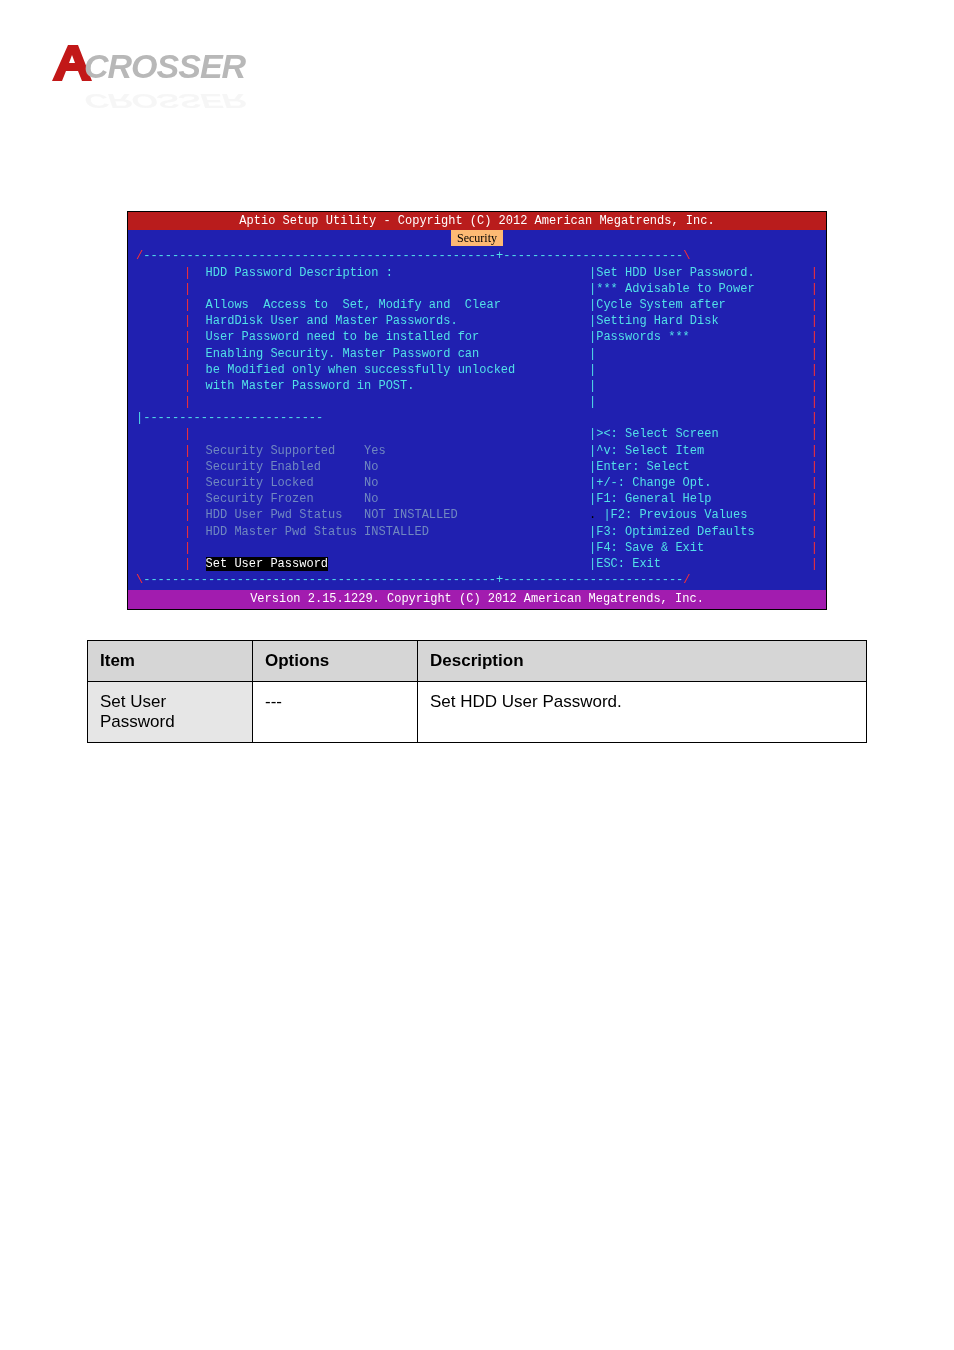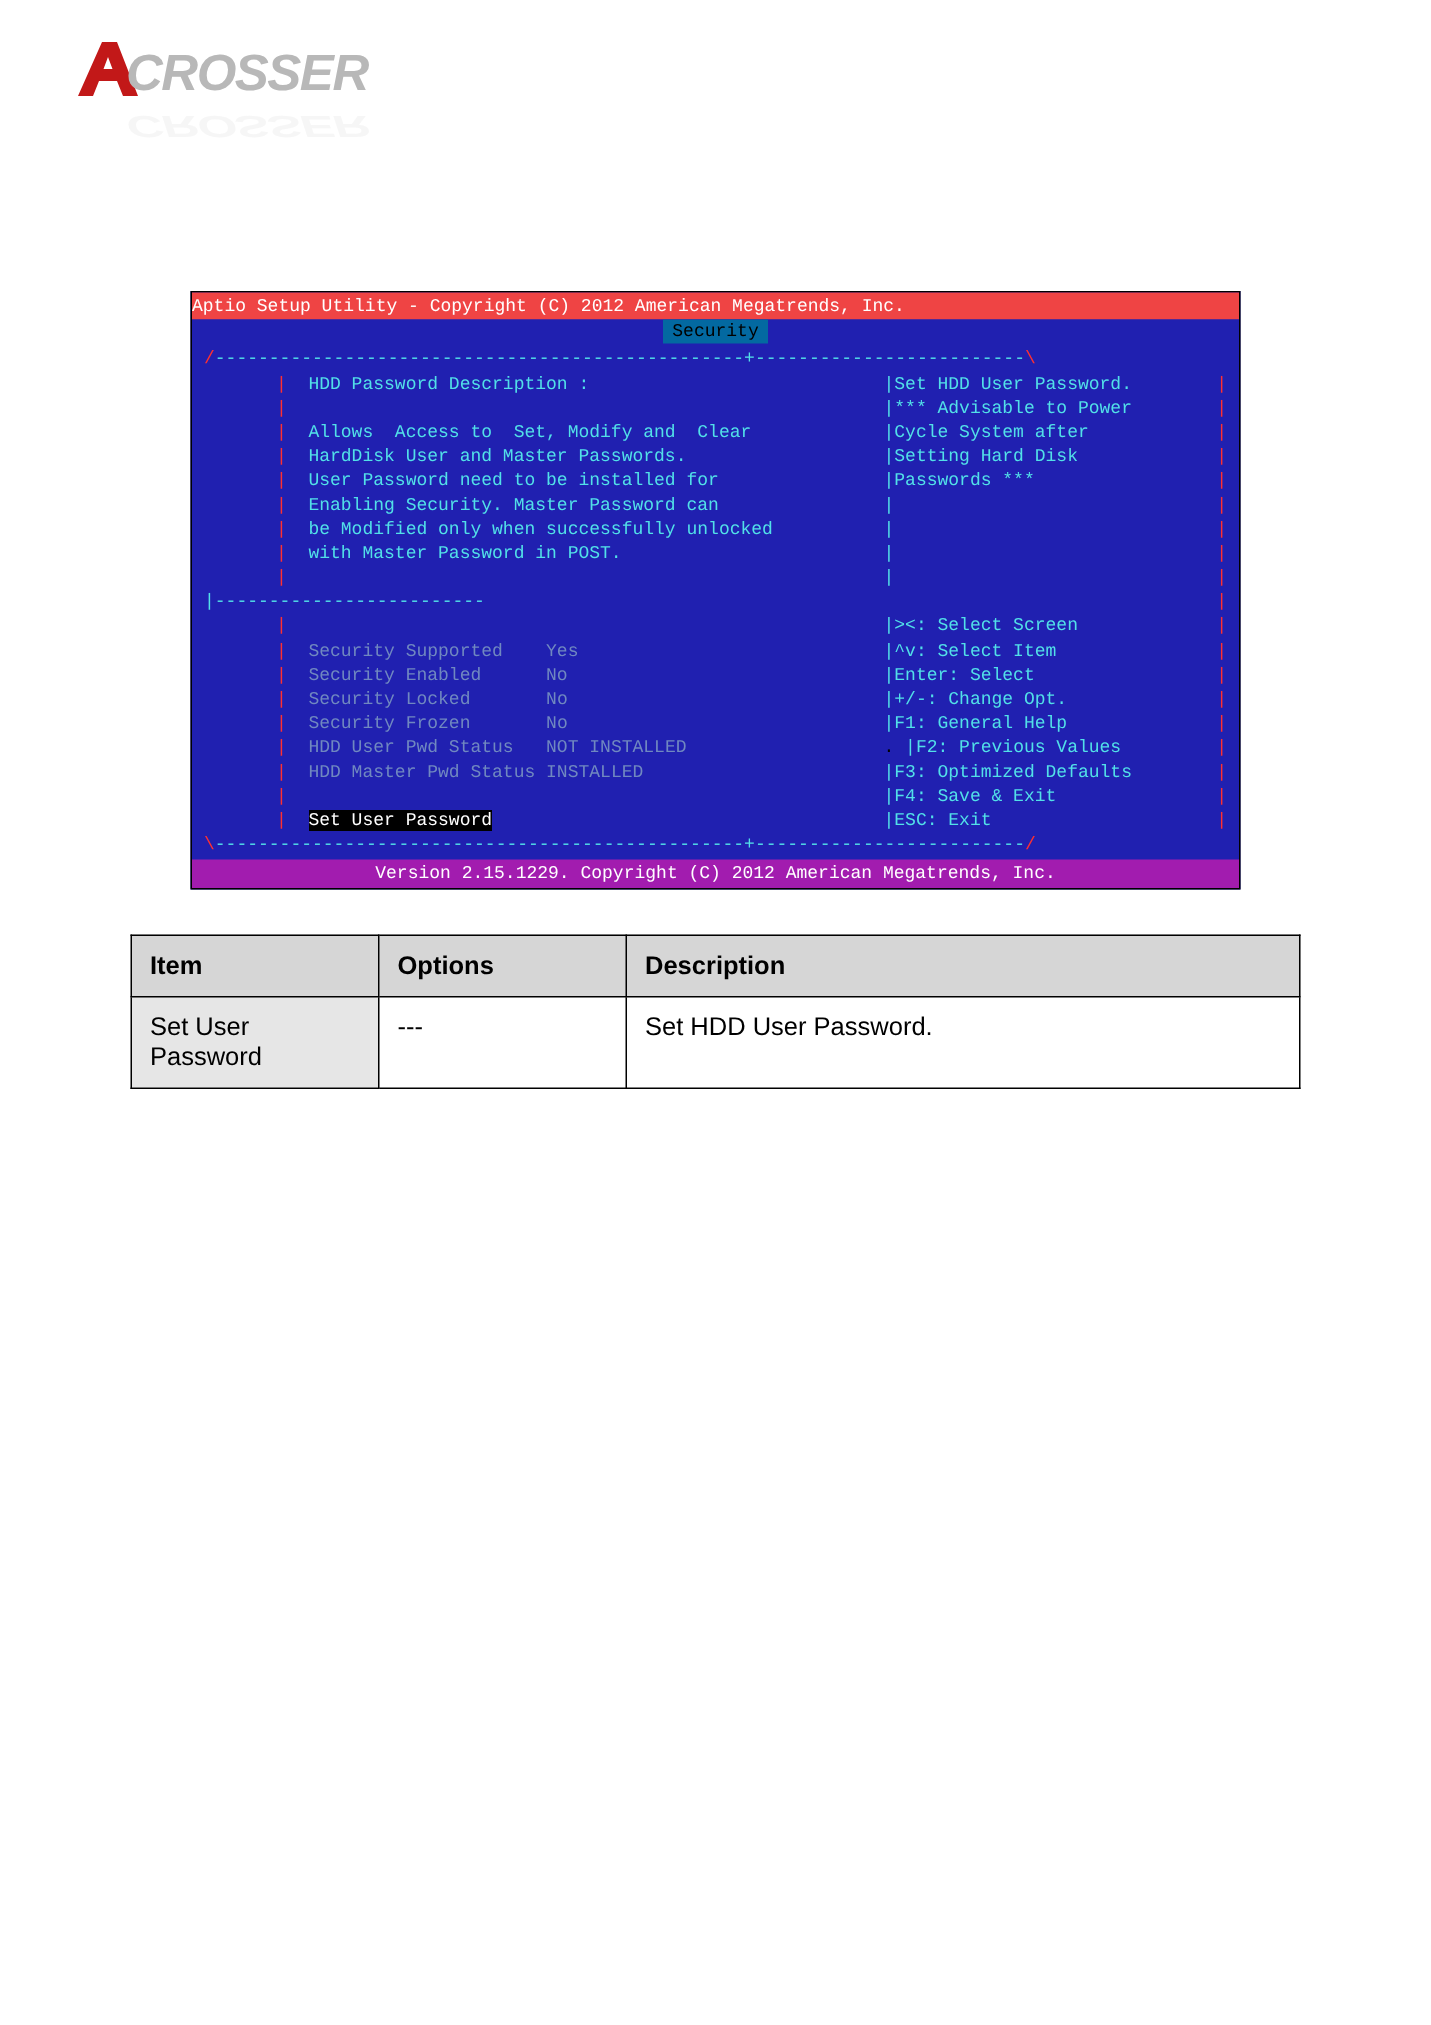--- a/index.html
+++ b/index.html
@@ -1,27 +1,27 @@
 <!DOCTYPE html>
 <html><head>
 <meta charset="utf-8">
 <style>
   html,body{margin:0;padding:0;background:#fff;font-family:Arial,Helvetica,sans-serif;}
-  .page{width:954px;height:1350px;position:relative;box-sizing:border-box;padding:24px 48px 0 48px;}
+  .page{width:954px;height:1350px;position:relative;box-sizing:border-box;padding:41px 48px 0 48px;}
   
   .logo{position:relative;width:250px;height:60px;}
   .logo-a{position:absolute;left:0;top:0;width:46px;height:46px;}
   .logo-text{position:absolute;left:36px;top:6px;font-size:34px;font-weight:bold;color:#b8b8b8;letter-spacing:-1px;font-style:italic;}
   .logo-reflect{position:absolute;left:36px;top:40px;font-size:34px;font-weight:bold;color:#eee;letter-spacing:-1px;font-style:italic;transform:scaleY(-0.6);opacity:.5;}
   
   .bios-wrap{margin:110px auto 30px auto;width:700px;}
   .bios{font-family:"Courier New",monospace;font-size:12px;line-height:1.35;color:#fff;background:#2020b0;border:1px solid #000;}
-  .bios .bar{background:#ef4444;color:#fff;text-align:left;padding:1px 0;}
+  .bios .bar{background:#b91c1c;color:#fff;text-align:center;padding:1px 0;}
   .tabrow{display:flex;justify-content:center;background:#2020b0;}
-  .tab{color:#000;background:#0369a1;padding:0 6px;}
+  .tab{color:#000;background:#fdba74;padding:0 6px;font-family:Liberation Serif, serif;}
   .frame{padding:2px 8px 2px 8px;}
   .line{white-space:pre;}
   .cy{color:#52e0e8;}
   .help{color:#52e0e8;}
   .dim{color:#7088c0;}
   .hi{color:#fff;}
   .corner{color:#ff3030;}
   .footer{background:#a21caf;color:#fff;text-align:center;padding:1px 0;}
   .row{display:flex;}
   .left{width:405px;margin-left:48px;}

